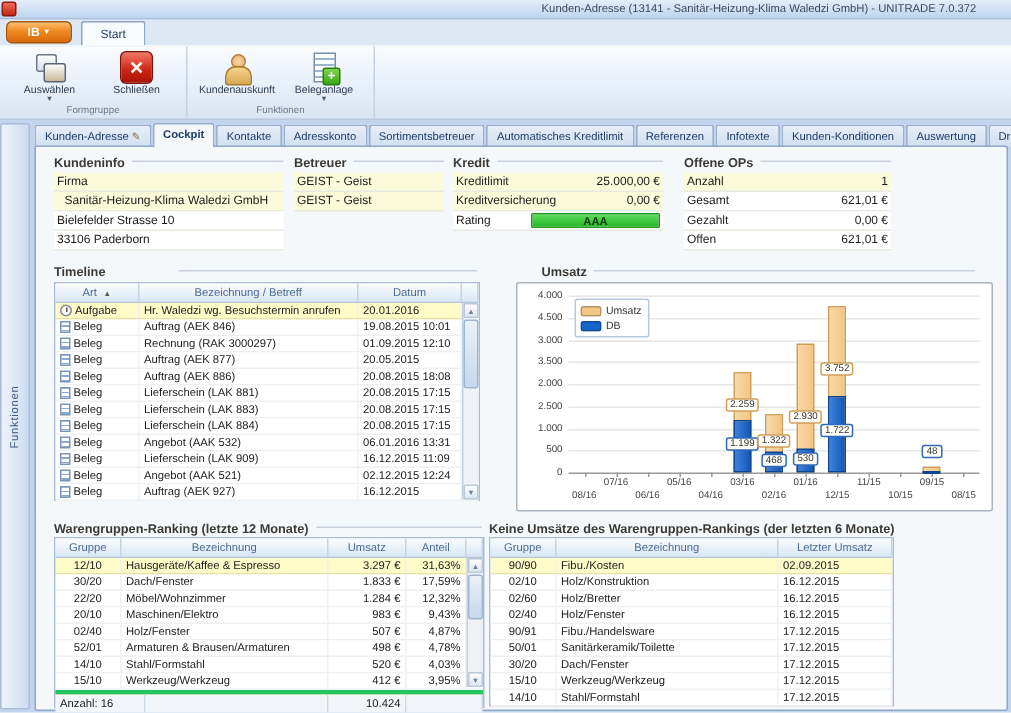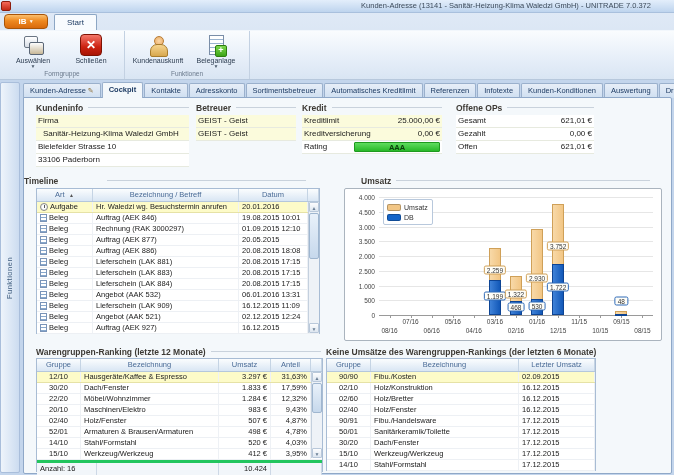--- a/index.html
+++ b/index.html
@@ -249,35 +249,39 @@
         <div class="inf-row hl">
           <span>Kreditversicherung</span>
           <span class="v">0,00 €</span>
         </div>
         <div class="inf-row">
           <span>Rating</span>
           <span id="badge-rating">AAA</span>
         </div>
       </div>
     <div id="col-ops" style="position:absolute;left:432px;top:17px;width:138px;">
+        <div class="inf-row hl">
+          <span>Anzahl</span>
+          <span class="v">1</span>
+        </div>
         <div class="inf-row">
           <span>Gesamt</span>
           <span class="v">621,01 €</span>
         </div>
         <div class="inf-row">
           <span>Gezahlt</span>
           <span class="v">0,00 €</span>
         </div>
         <div class="inf-row">
           <span>Offen</span>
           <span class="v">621,01 €</span>
         </div>
       </div>
 
-    <div class="sec-h" style="left:0;top:77px;width:282px;gap:44px;">
+    <div class="sec-h" style="left:12px;top:77px;width:282px;gap:44px;">
         <span>Timeline</span>
         <i class="rule"></i>
       </div>
     <div class="tbl" id="timeline-tbl" style="left:12px;top:90px;width:284px;height:146px;">
       <div class="t-head" id="tl-head" style="grid-template-columns:56px 146px 69px 11px;">
           <div>Art<span class="sort-ind"> ▲</span></div>
           <div>Bezeichnung / Betreff</div>
           <div>Datum</div>
           <div></div>
         </div>

